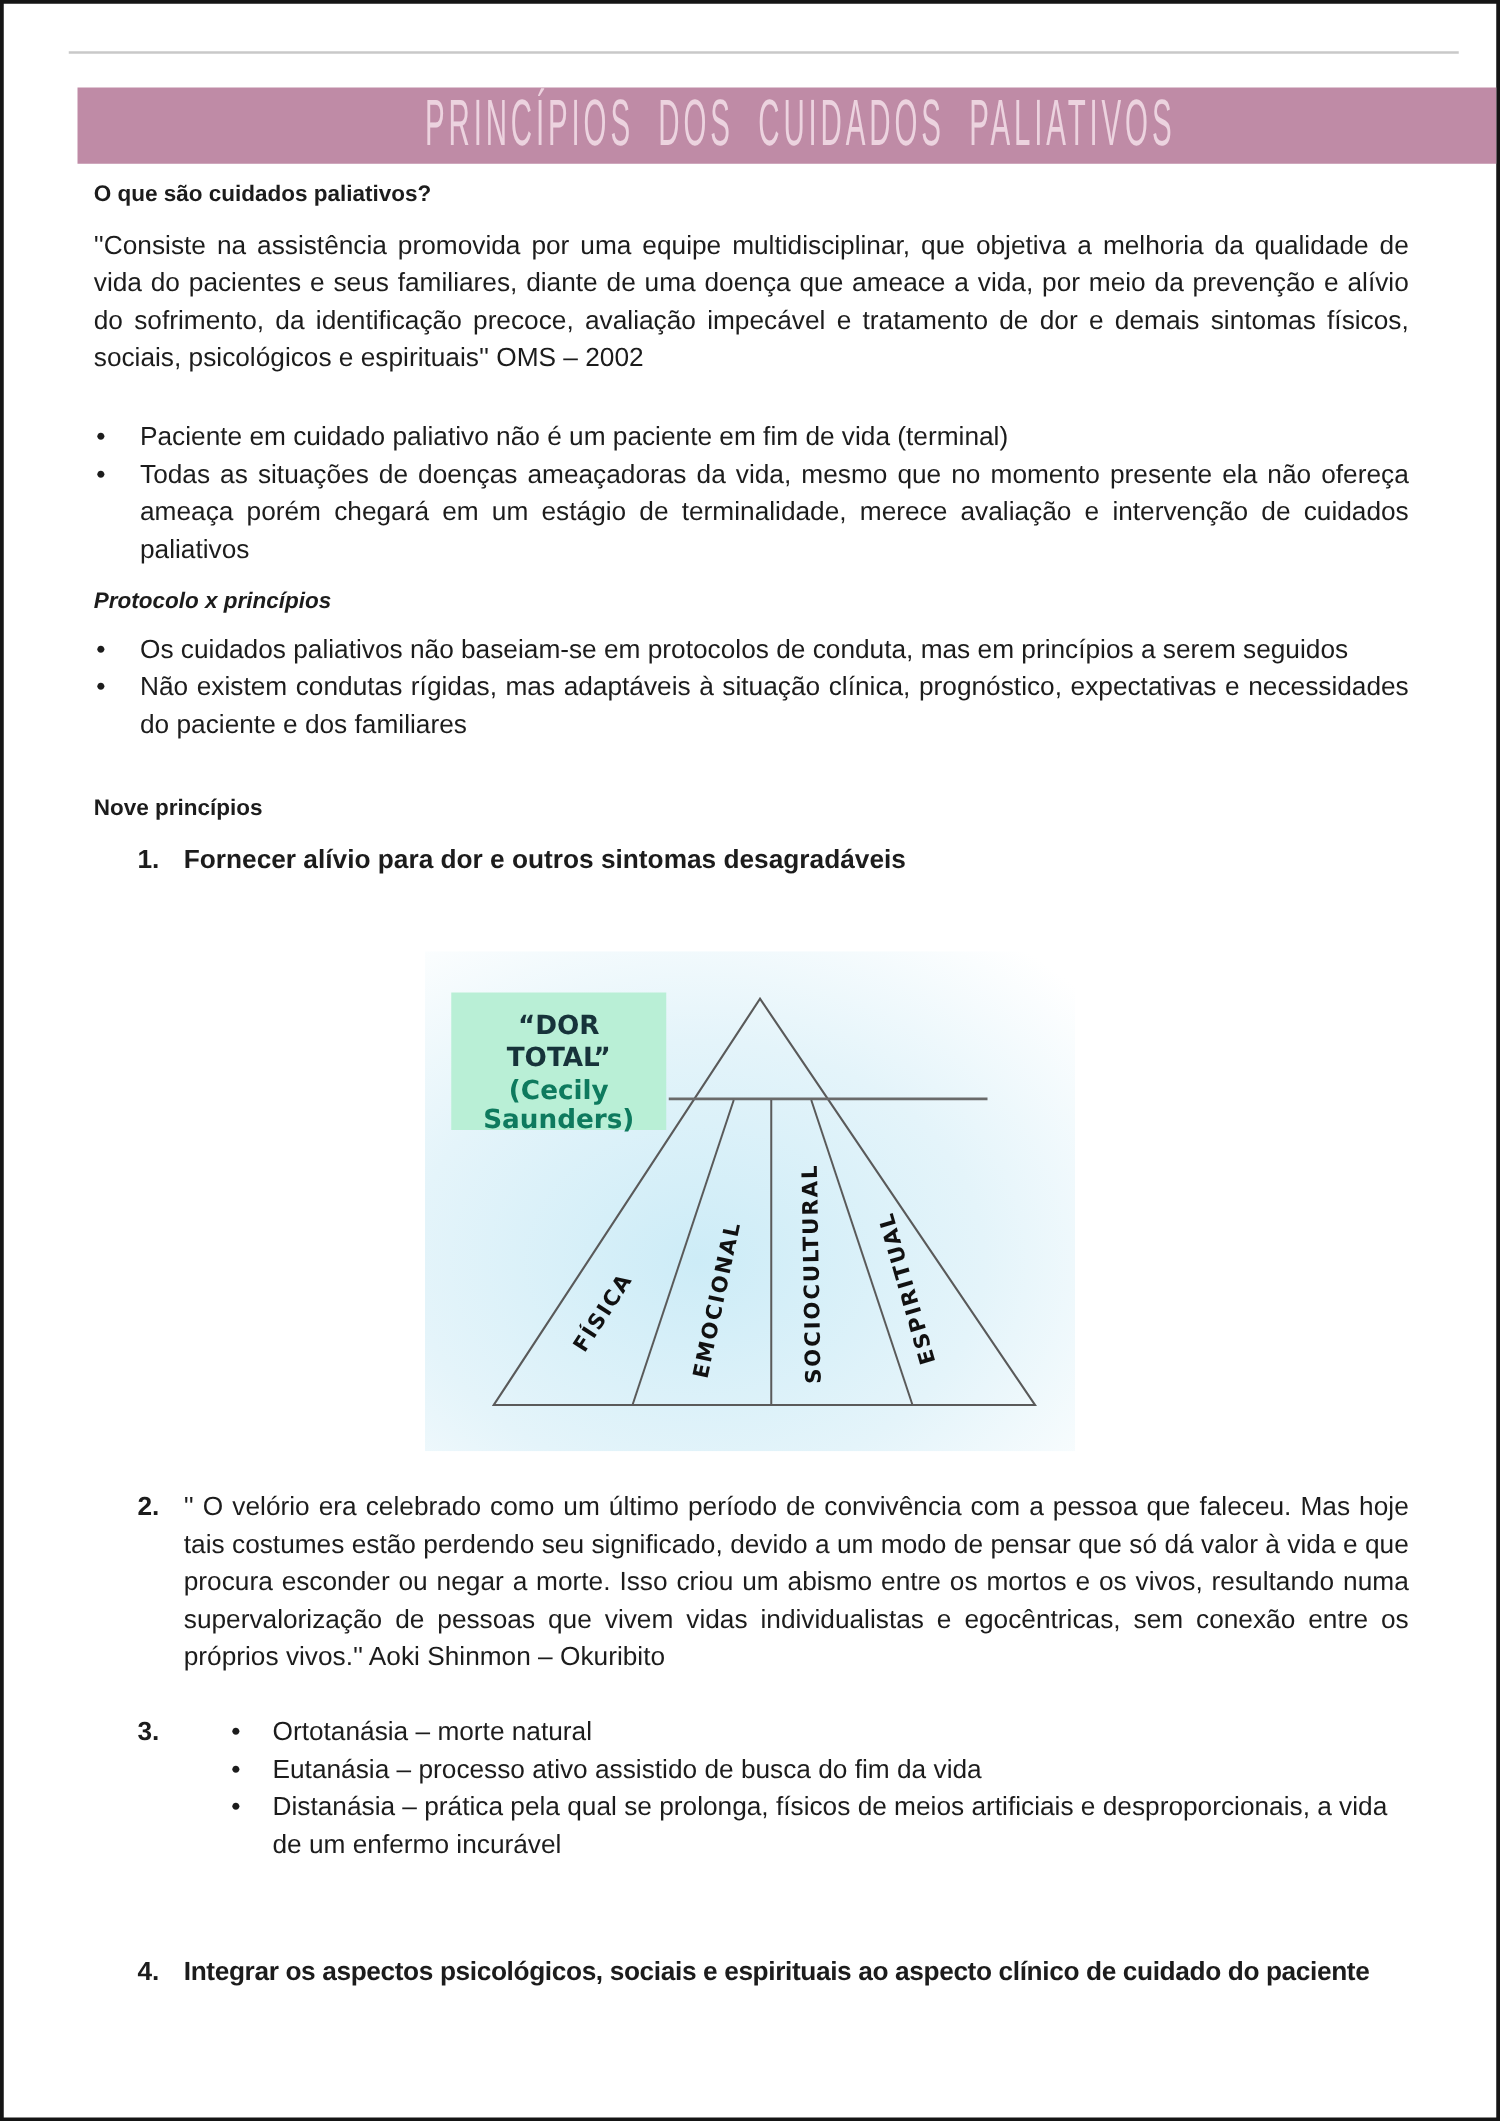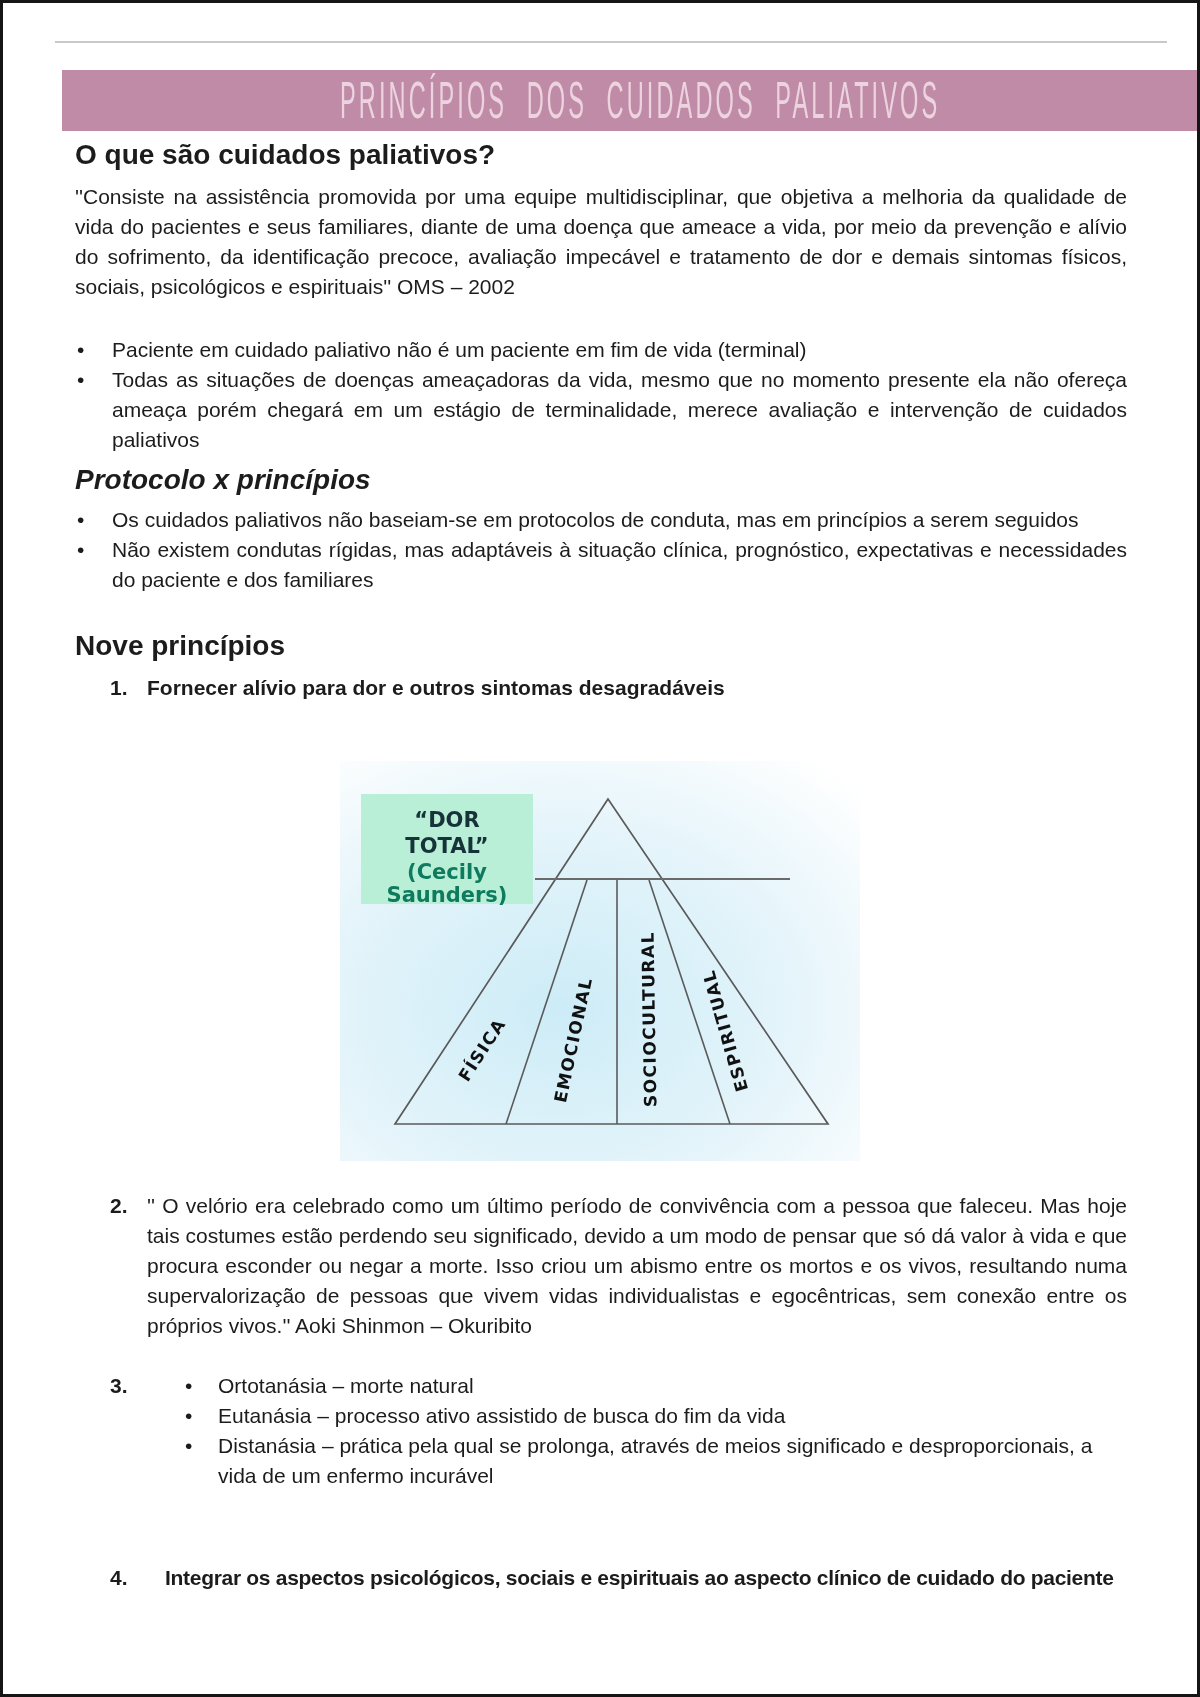--- a/index.html
+++ b/index.html
@@ -11,35 +11,35 @@
   .top-rule{position:absolute;left:52px;top:38px;width:1112px;height:2px;background:#c9c9c9;}
   .banner{
     position:absolute;left:59px;top:67px;width:1156px;height:61px;background:#bf8ba6;
     display:flex;align-items:center;justify-content:center;
   }
   .banner-title{
     font-size:38px;font-weight:400;letter-spacing:5px;word-spacing:16px;
     color:#ecd3df;white-space:nowrap;transform:scale(0.62,1.38);
   }
   main{position:absolute;left:72px;top:137px;width:1052px;font-size:21px;line-height:30px;}
-  .heading{font-size:28px;font-weight:bold;margin:0;}
+  .heading{font-size:18px;font-weight:bold;margin:0;}
   .para{margin:12px 0 0;text-align:justify;}
   ul{list-style:none;margin:0;padding:0;}
   .bullets{margin-top:33px;}
   .bullets li{display:flex;text-align:justify;}
   .dot{flex:none;width:35px;padding-left:2px;}
   .h-protocolo{margin-top:5px;font-style:italic;}
   .bullets-2{margin-top:10px;height:110px;}
   .bullets-1{height:125px;}
   .h-nove{margin-top:16px;}
   .principle{display:flex;}
   .p1{margin-top:12px;}
   .num{flex:none;width:37px;margin-left:35px;font-weight:bold;}
   .ptitle{font-weight:bold;}
-  .nowrap{white-space:nowrap;letter-spacing:-0.3px;margin-left:18px;}
+  .nowrap{white-space:nowrap;letter-spacing:-0.3px;}
   .pbody{width:980px;}
   .pquote{text-align:justify;}
   .p2{margin-top:30px;height:180px;}
   .p3{height:150px;}
   .sub-bullets li{display:flex;}
   .sub-bullets .dot{width:33px;margin-left:38px;padding-left:0;}
   .p4{margin-top:42px;}
   .diagram{position:relative;margin:58px 0 0 265px;width:520px;height:400px;}
   .diagram svg{display:block;}
   .seg-label{
@@ -138,21 +138,21 @@
           <li>
             <span class="dot">•</span>
             <span>Ortotanásia – morte natural</span>
           </li>
           <li>
             <span class="dot">•</span>
             <span>Eutanásia – processo ativo assistido de busca do fim da vida</span>
           </li>
           <li>
             <span class="dot">•</span>
-            <span>Distanásia – prática pela qual se prolonga, através de meios significado e desproporcionais, a vida de um enfermo incurável</span>
+            <span>Distanásia – prática pela qual se prolonga, físicos de meios artificiais e desproporcionais, a vida de um enfermo incurável</span>
           </li>
         </ul>
       </div>
     </div>
 
     <div class="principle p4">
       <span class="num">4.</span>
       <span class="ptitle nowrap">Integrar os aspectos psicológicos, sociais e espirituais ao aspecto clínico de cuidado do paciente</span>
     </div>
 

